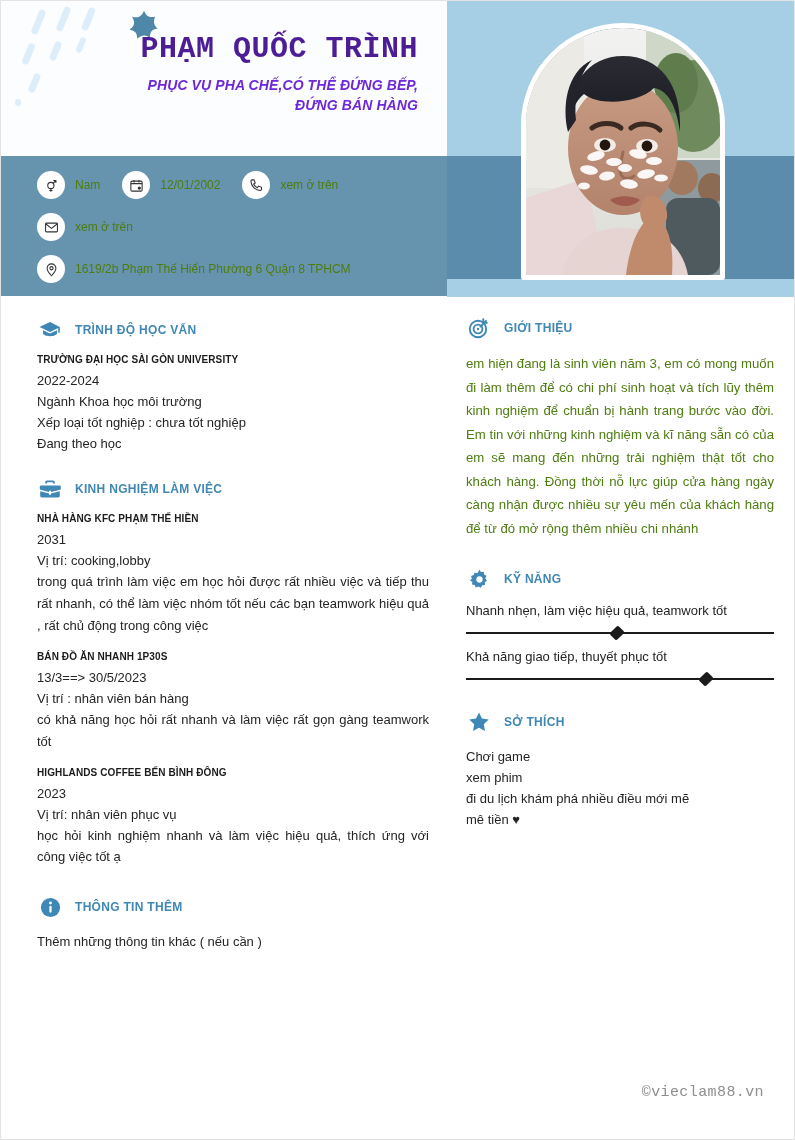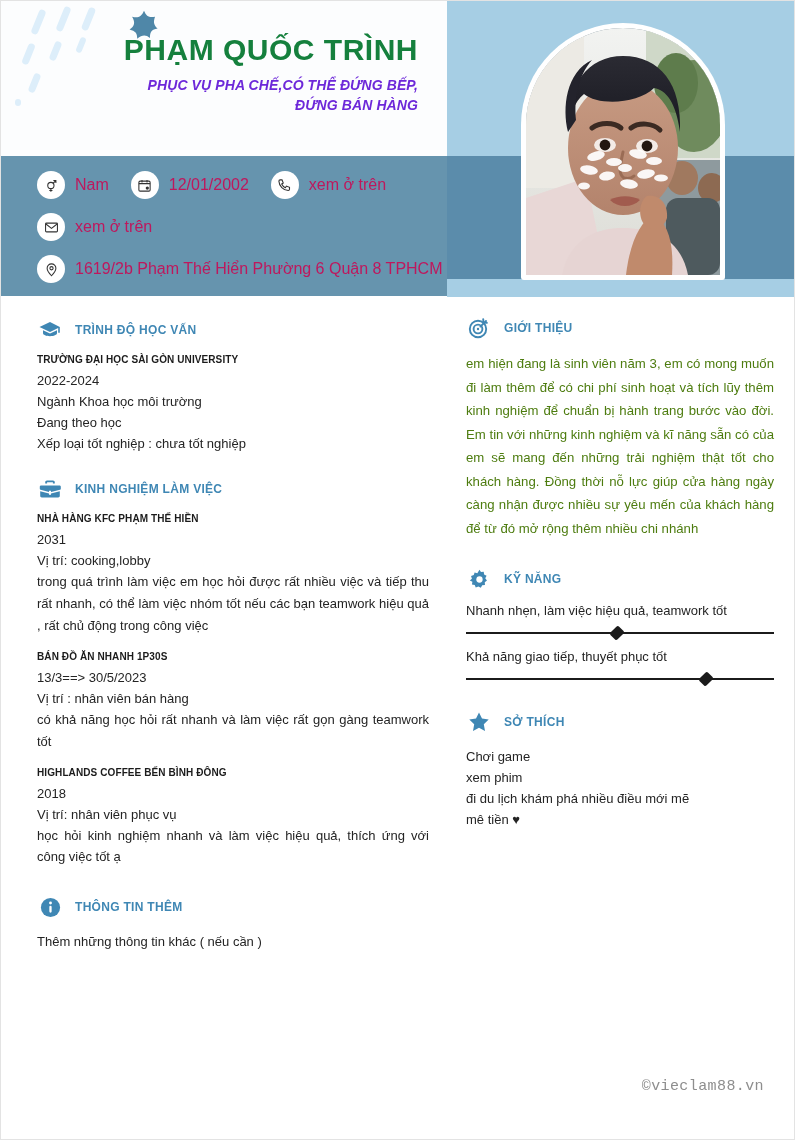--- a/index.html
+++ b/index.html
@@ -76,23 +76,24 @@
   .name-block {
     position: absolute;
     left: 30px; top: 30px;
     width: 395px;
     text-align: right;
   }
   .cv-name {
     font-size: 30px;
     font-weight: bold;
     letter-spacing: 0.5px;
-    color: #15803d;
+    color: #4c1d95;
     line-height: 1.25;
     padding-right: 8px;
+    font-family: Liberation Mono, monospace;
   }
   .cv-role {
     margin-top: 6px;
     font-size: 14px;
     font-weight: bold;
     color: #6d28d9;
     line-height: 1.45;
     letter-spacing: 0.1px;
     padding-right: 8px;
     font-style: italic;
@@ -109,21 +110,21 @@
   .c-item { display: flex; align-items: center; margin-right: 22px; }
   .c-ico {
     width: 28px; height: 28px;
     border-radius: 50%;
     background: #ffffff;
     display: flex; align-items: center; justify-content: center;
     flex: 0 0 28px;
     margin-right: 10px;
     color: #3d3d3d;
   }
-  .c-txt { font-size: 16px; color: #be185d; white-space: nowrap; }
+  .c-txt { font-size: 12px; color: #4d7c0f; white-space: nowrap; }
 
   
   .photo-frame {
     position: absolute;
     left: 520px; top: 22px;
     width: 204px; height: 257px;
     background: #ffffff;
     padding: 5px;
     border-radius: 102px 102px 3px 3px;
   }
@@ -224,21 +225,21 @@
     top: 0;
     width: 12px; height: 12px;
     margin-left: -6px;
     background: #1b1b1b;
     transform: rotate(45deg) scale(0.82, 1.0);
     border-radius: 2px;
   }
 
   .footer {
     position: absolute;
-    right: 30px; bottom: 44px;
+    right: 30px; bottom: 38px;
     font-family: "Liberation Mono", "DejaVu Sans Mono", monospace;
     font-size: 15px;
     color: #8e8e8e;
     letter-spacing: 0.4px;
   }
 </style>
 </head>
 <body>
 
 <div class="page">
@@ -405,22 +406,22 @@
               <path d="M12 4L1.5 9 12 14l8.2-3.9v4.6h1.6V9L12 4z"></path>
               <path d="M5 12.2v3.1c0 1.6 3.2 2.9 7 2.9s7-1.3 7-2.9v-3.1l-7 3.3-7-3.3z"></path>
             </svg>
           </span>
           <span class="sec-title">TRÌNH ĐỘ HỌC VẤN</span>
         </div>
         <div class="item">
           <div class="item-title">TRƯỜNG ĐẠI HỌC SÀI GÒN UNIVERSITY</div>
           <div class="line">2022-2024</div>
           <div class="line">Ngành Khoa học môi trường</div>
+          <div class="line">Xếp loại tốt nghiệp : chưa tốt nghiệp</div>
           <div class="line">Đang theo học</div>
-          <div class="line">Xếp loại tốt nghiệp : chưa tốt nghiệp</div>
         </div>
       </div>
 
       <div class="sec">
         <div class="sec-head">
           <span class="sec-ico">
             <svg width="24" height="24" viewBox="0 0 24 24" fill="#3f87b4">
               <path d="M9 3.4h6c1 0 1.8.8 1.8 1.8v1.2h-1.9V5.3H9.1v1.1H7.2V5.2c0-1 .8-1.8 1.8-1.8z"></path>
               <path d="M2.4 8.4h19.2c.7 0 1.2.6 1.2 1.2v2.1c0 .5-.3 1-.8 1.1L13 15.1v-1.4h-2v1.4L2.6 12.8a1.2 1.2 0 01-.8-1.1V9.6c0-.6.5-1.2 1.2-1.2z"></path>
               <path d="M2.2 14.3l8.8 2.3v1.1h2v-1.1l8.8-2.3v4.5c0 .9-.7 1.6-1.6 1.6H3.8c-.9 0-1.6-.7-1.6-1.6v-4.5z"></path>
@@ -438,21 +439,21 @@
 
         <div class="item">
           <div class="item-title">BÁN ĐỒ ĂN NHANH 1P30S</div>
           <div class="line">13/3==&gt; 30/5/2023</div>
           <div class="line">Vị trí : nhân viên bán hàng</div>
           <div class="para">có khả năng học hỏi rất nhanh và làm việc rất gọn gàng teamwork tốt</div>
         </div>
 
         <div class="item">
           <div class="item-title">HIGHLANDS COFFEE BẾN BÌNH ĐÔNG</div>
-          <div class="line">2018</div>
+          <div class="line">2023</div>
           <div class="line">Vị trí: nhân viên phục vụ</div>
           <div class="para">học hỏi kinh nghiệm nhanh và làm việc hiệu quả, thích ứng với công việc tốt ạ</div>
         </div>
       </div>
 
       <div class="sec" style="margin-top:26px;">
         <div class="sec-head">
           <span class="sec-ico">
             <svg width="23" height="23" viewBox="0 0 24 24" fill="#3f87b4">
               <circle cx="12" cy="12" r="10"></circle>

